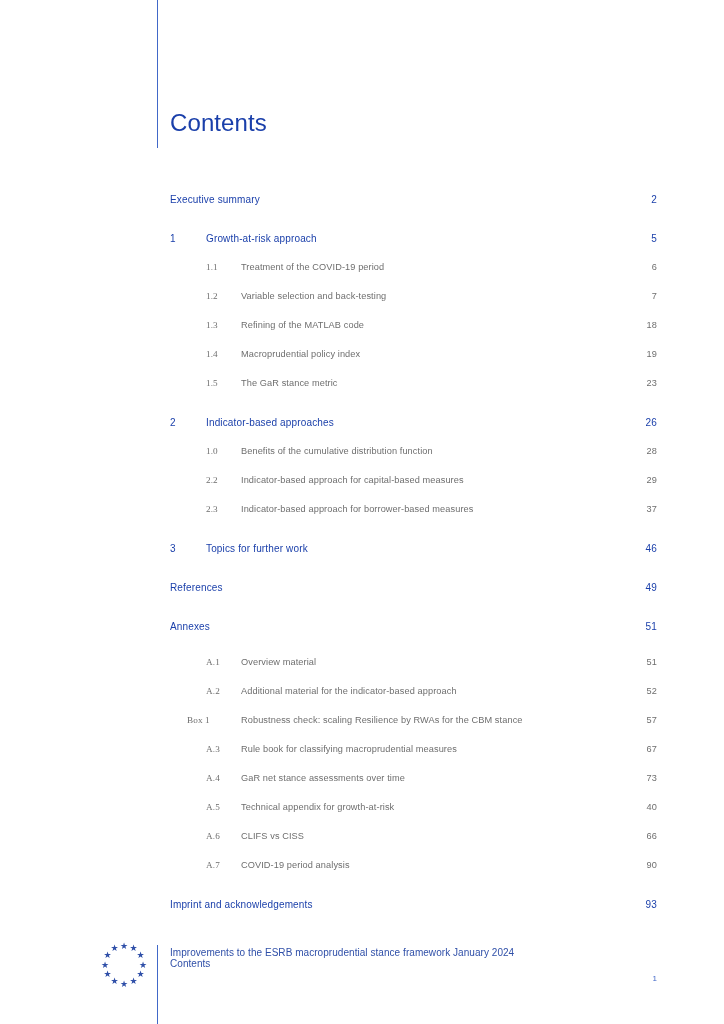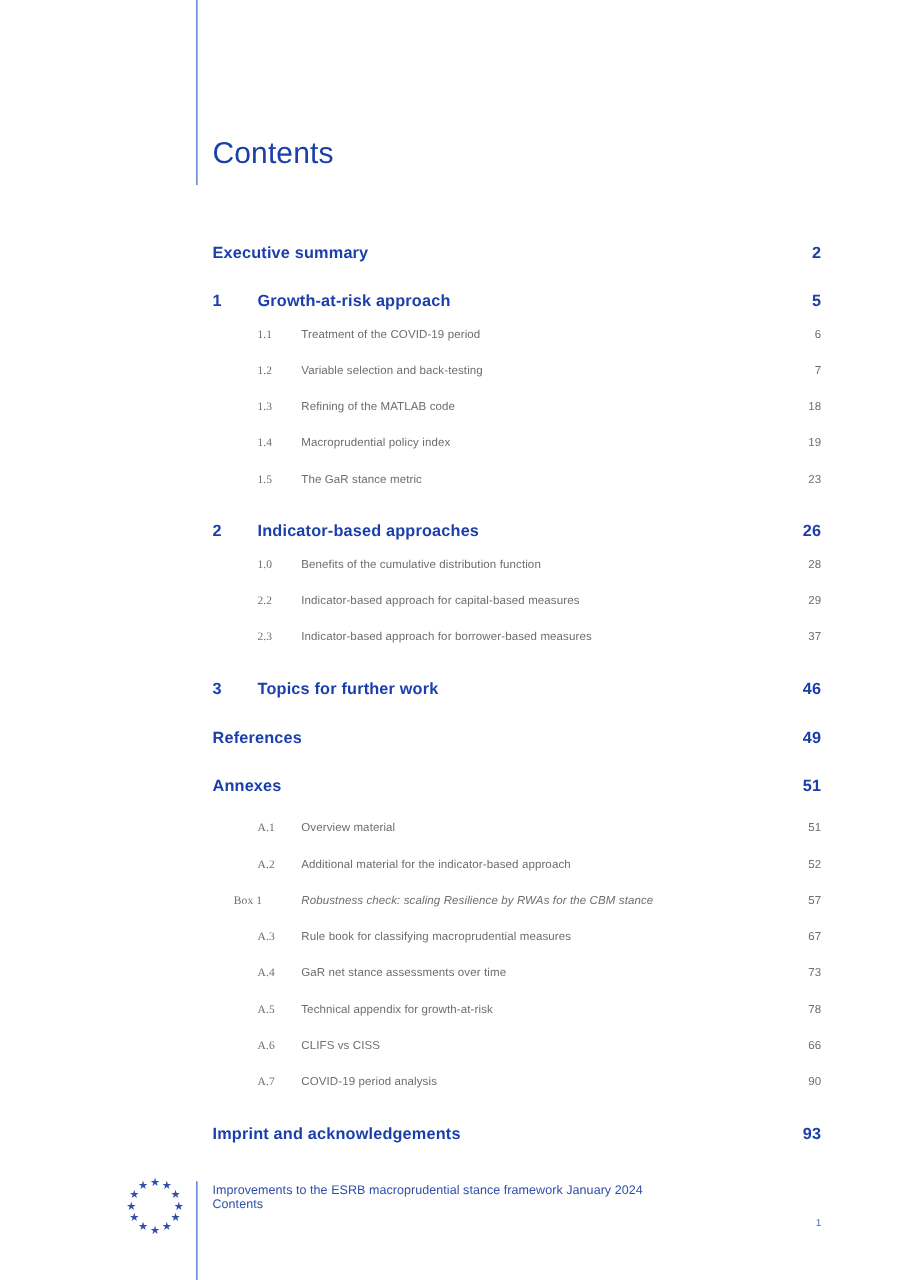--- a/index.html
+++ b/index.html
@@ -77,22 +77,22 @@
   .toc-row .pg {
     position: absolute;
     top: 0;
     right: 0;
     text-align: right;
     white-space: nowrap;
   }
 
   
   .lvl1 .num, .lvl1 .label, .lvl1 .pg {
-    font-size: 13px;
-    font-weight: bold;
+    font-size: 10px;
+    font-weight: normal;
     color: #1a3faa;
     letter-spacing: 0.15px;
   }
   .lvl1 .num { left: 0px; }
   .lvl1 .label { left: 36px; }
 
   
   .lvl1b .label { left: 0px; }
 
   
@@ -100,21 +100,21 @@
     font-size: 9.2px;
     font-weight: normal;
     color: #6e6e6e;
     letter-spacing: 0.1px;
   }
   .lvl2 .num { left: 36px; font-family: Liberation Serif, serif; }
   .lvl2 .label { left: 71px; }
 
   
   .boxrow .num { left: 17px; }
-  .boxrow .label { left: 71px; font-style: italic; }
+  .boxrow .label { left: 71px; }
 
   
   .footer-logo {
     position: absolute;
     left: 96px;
     top: 937px;
     width: 56px;
     height: 56px;
   }
   .footer-logo .star {
@@ -244,21 +244,21 @@
         <span class="pg">67</span>
       </div>
       <div class="toc-row lvl2" style="top: 579px; position: absolute; left: 0px; right: 0px;">
         <span class="num">A.4</span>
         <span class="label">GaR net stance assessments over time</span>
         <span class="pg">73</span>
       </div>
       <div class="toc-row lvl2" style="top: 608px; position: absolute; left: 0px; right: 0px;">
         <span class="num">A.5</span>
         <span class="label">Technical appendix for growth-at-risk</span>
-        <span class="pg">78</span>
+        <span class="pg">40</span>
       </div>
       <div class="toc-row lvl2" style="top: 637px; position: absolute; left: 0px; right: 0px;">
         <span class="num">A.6</span>
         <span class="label">CLIFS vs CISS</span>
         <span class="pg">66</span>
       </div>
       <div class="toc-row lvl2" style="top: 666px; position: absolute; left: 0px; right: 0px;">
         <span class="num">A.7</span>
         <span class="label">COVID-19 period analysis</span>
         <span class="pg">90</span>

